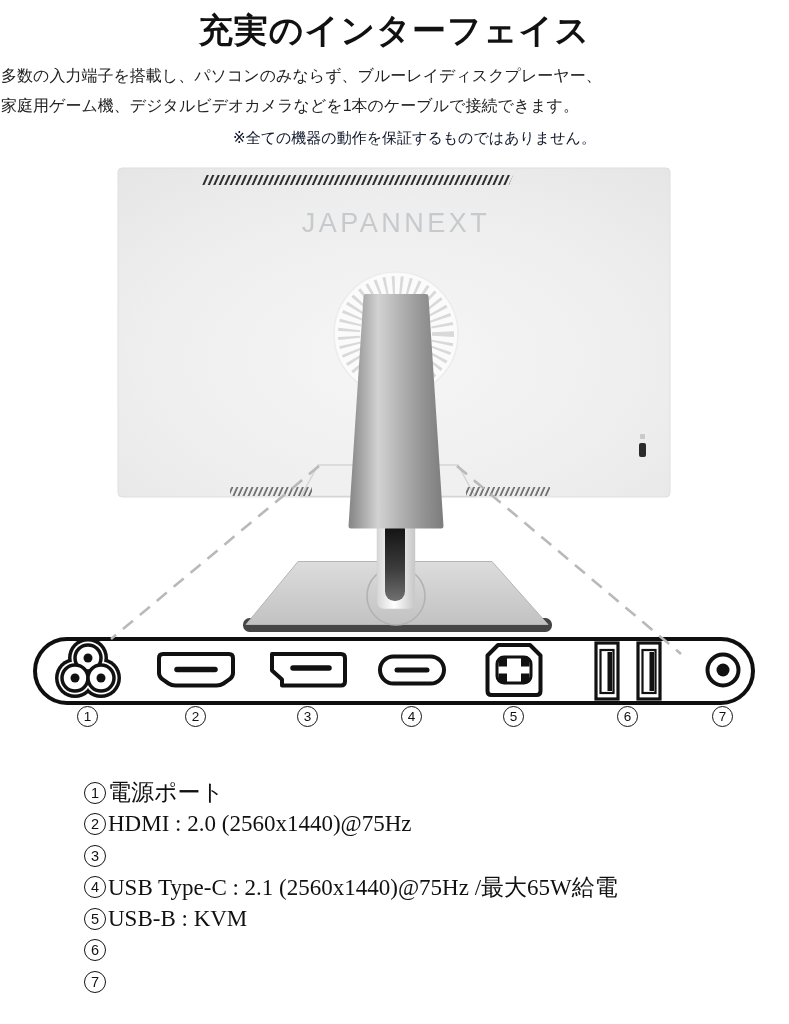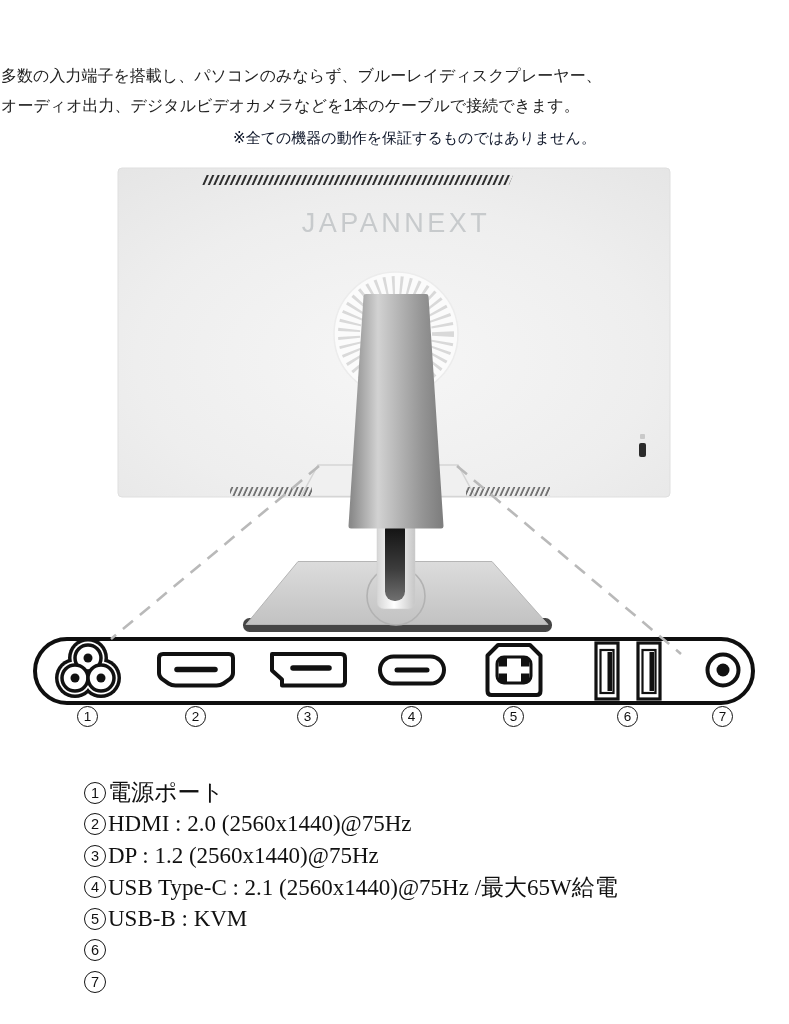--- a/index.html
+++ b/index.html
@@ -45,22 +45,23 @@
     display:flex;align-items:center;justify-content:center;
     font-size:14.5px;color:#111;margin-right:2px;
   }
   .spec-text{font-size:23px;color:#111;white-space:nowrap;font-family:Liberation Serif, serif;}
 </style>
 </head>
 <body>
 
 <div class="page">
 
-
-  <p class="desc"><span>多数の入力端子を搭載し、パソコンのみならず、ブルーレイディスクプレーヤー、</span><br><span>オーディオ出力、デジタルビデオカメラなどを1本のケーブルで接続できます。</span></p>
+  <h1 class="title">充実のインターフェイス</h1>
+
+  <p class="desc"><span>多数の入力端子を搭載し、パソコンのみならず、ブルーレイディスクプレーヤー、</span><br><span>家庭用ゲーム機、デジタルビデオカメラなどを1本のケーブルで接続できます。</span></p>
 
   <p class="note">※全ての機器の動作を保証するものではありません。</p>
 
   <svg class="scene" width="789" height="1024" viewBox="0 0 789 1024">
     <defs>
       <radialGradient id="gBody" cx="0.5" cy="0.58" r="0.85">
         <stop offset="0" stop-color="#f6f6f6"></stop>
         <stop offset="0.55" stop-color="#eeeeee"></stop>
         <stop offset="1" stop-color="#e3e3e3"></stop>
       </radialGradient>
@@ -217,21 +218,20 @@
     <div class="spec-row">
       <span class="lnum">1</span>
       <span class="spec-text">電源ポート</span>
     </div>
     <div class="spec-row">
       <span class="lnum">2</span>
       <span class="spec-text">HDMI : 2.0 (2560x1440)@75Hz</span>
     </div>
     <div class="spec-row">
       <span class="lnum">3</span>
-      <span class="spec-text">DP : 1.2 (2560x1440)@75Hz</span>
     </div>
     <div class="spec-row">
       <span class="lnum">4</span>
       <span class="spec-text">USB Type-C : 2.1 (2560x1440)@75Hz /最大65W給電</span>
     </div>
     <div class="spec-row">
       <span class="lnum">5</span>
       <span class="spec-text">USB-B : KVM</span>
     </div>
     <div class="spec-row">

